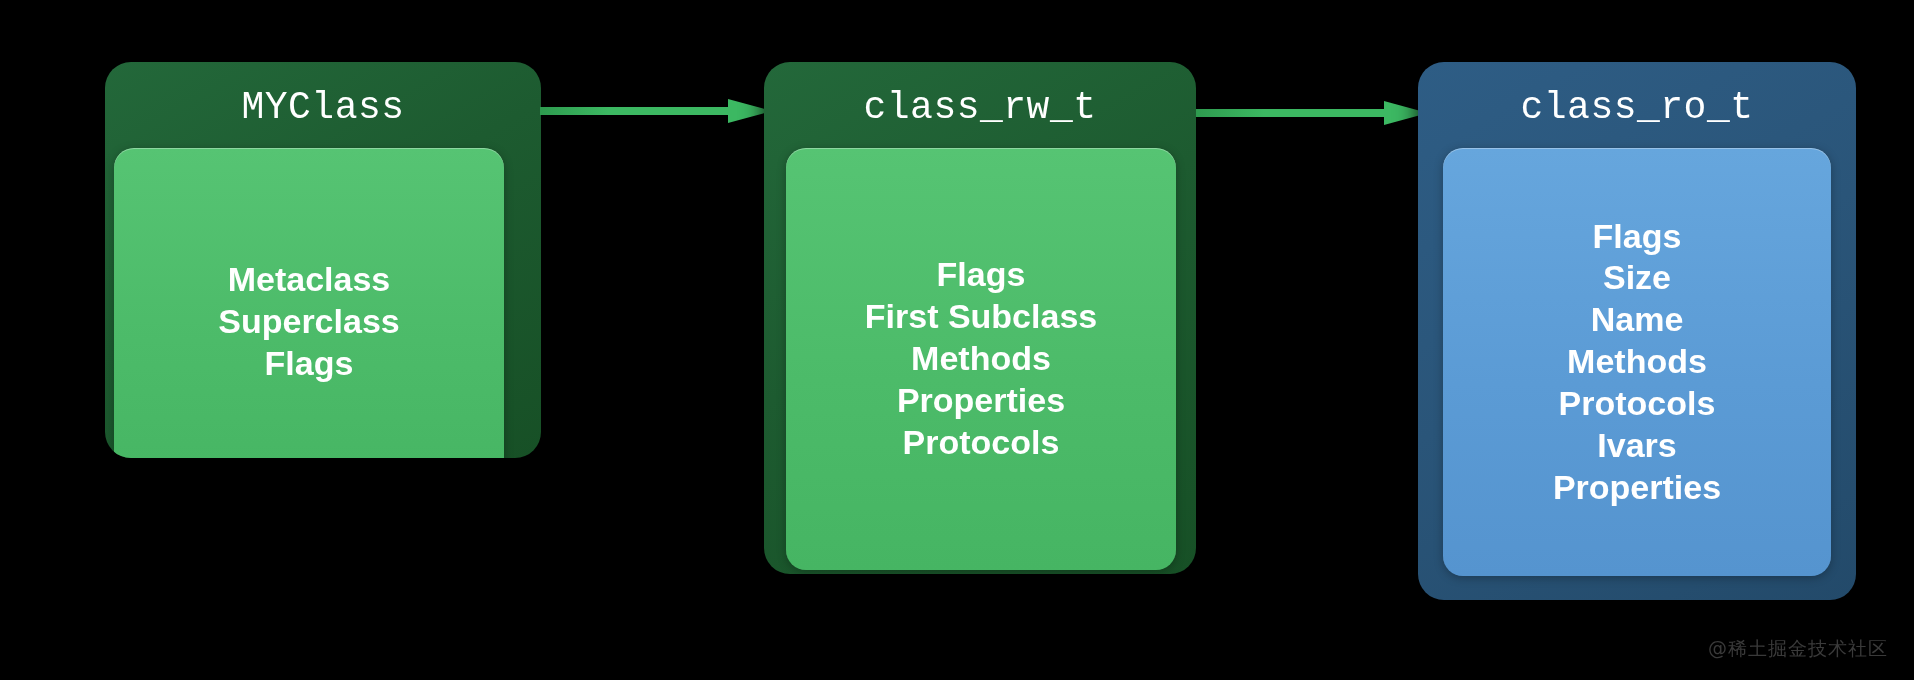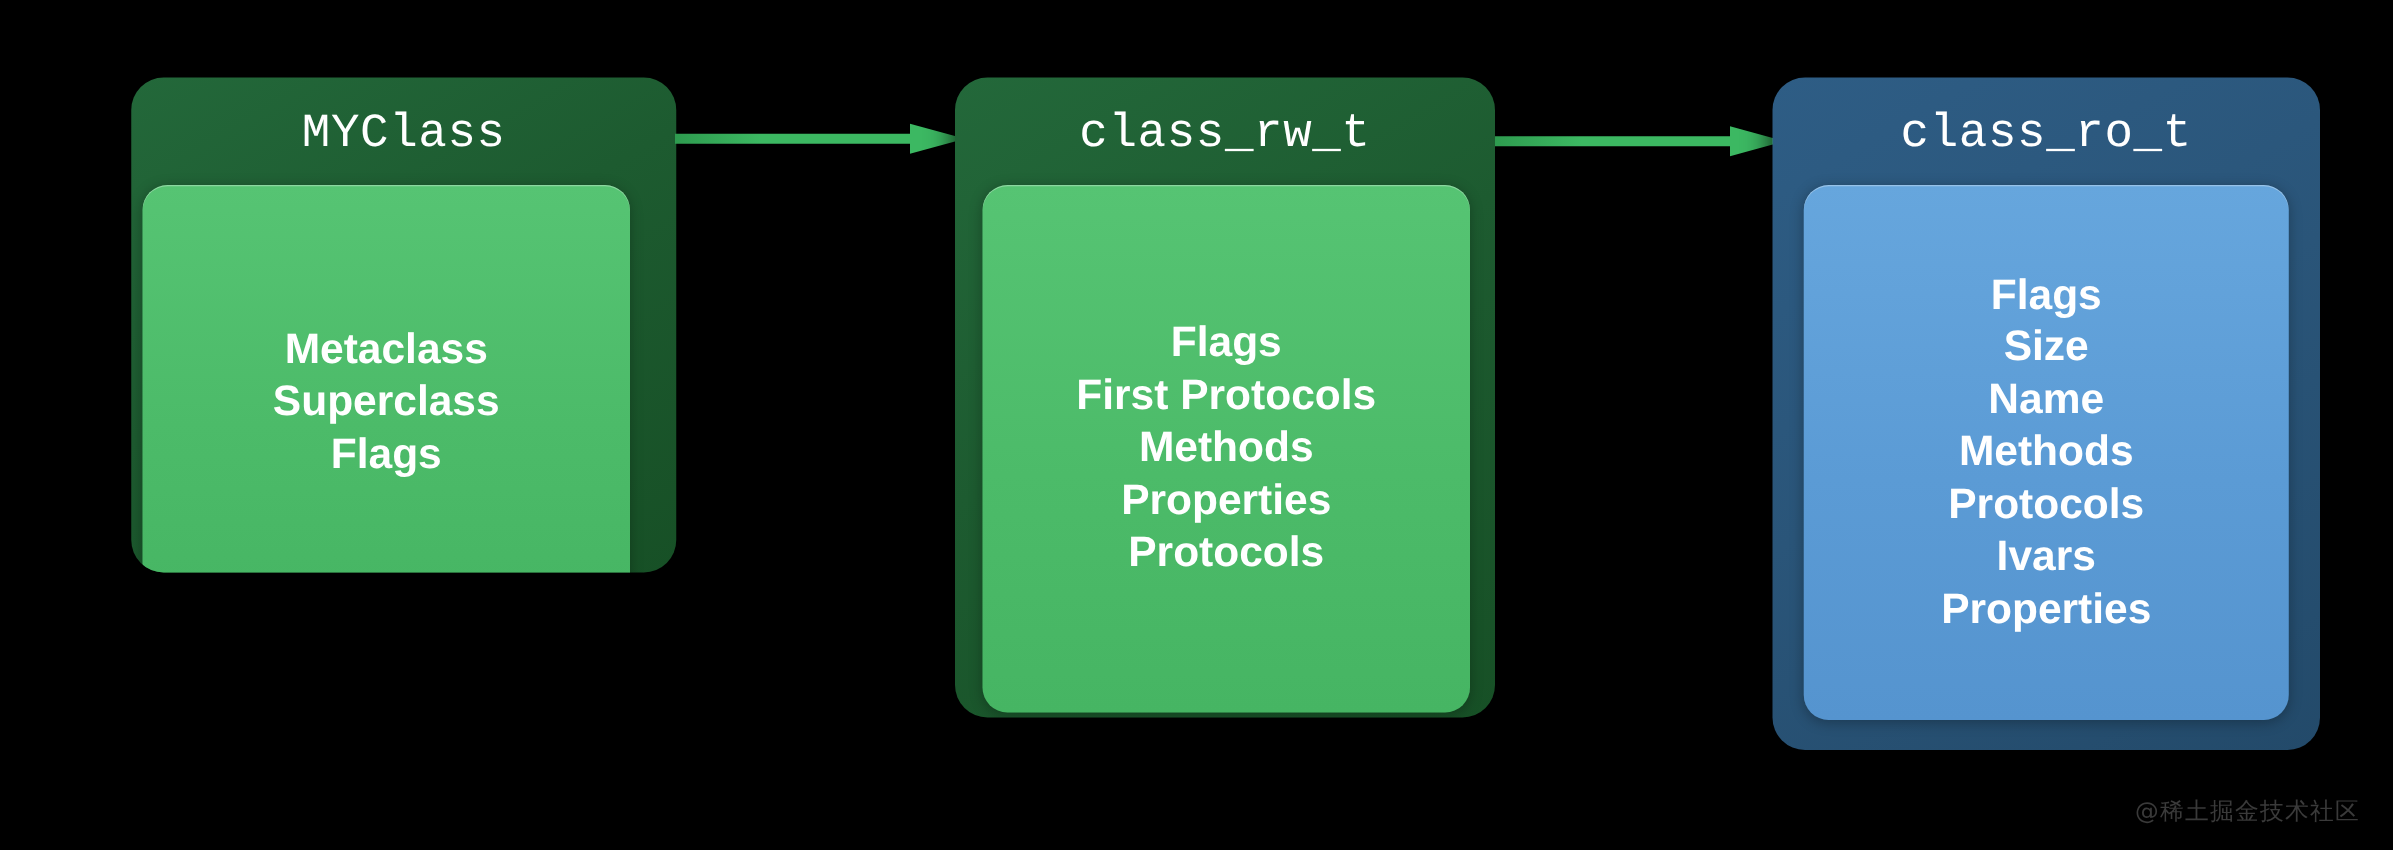--- a/index.html
+++ b/index.html
@@ -142,21 +142,21 @@
       </linearGradient>
     </defs>
     <rect x="0" y="11" width="196" height="8" fill="url(#g1)"></rect>
     <polygon points="188,3 232,15 188,27" fill="#3cb862"></polygon>
   </svg>
 
   <div class="card card-green" id="box-rw">
     <div class="card-title">class_rw_t</div>
     <div class="panel panel-green">
       <div class="panel-row">Flags</div>
-      <div class="panel-row">First Protocols</div>
+      <div class="panel-row">First Subclass</div>
       <div class="panel-row">Methods</div>
       <div class="panel-row">Properties</div>
       <div class="panel-row">Protocols</div>
     </div>
   </div>
 
   <svg class="arrow" id="arrow-2" viewBox="0 0 232 30">
     <defs>
       <linearGradient id="g2" x1="0" y1="0" x2="1" y2="0">
         <stop offset="0" stop-color="#2e9b4f"></stop>

